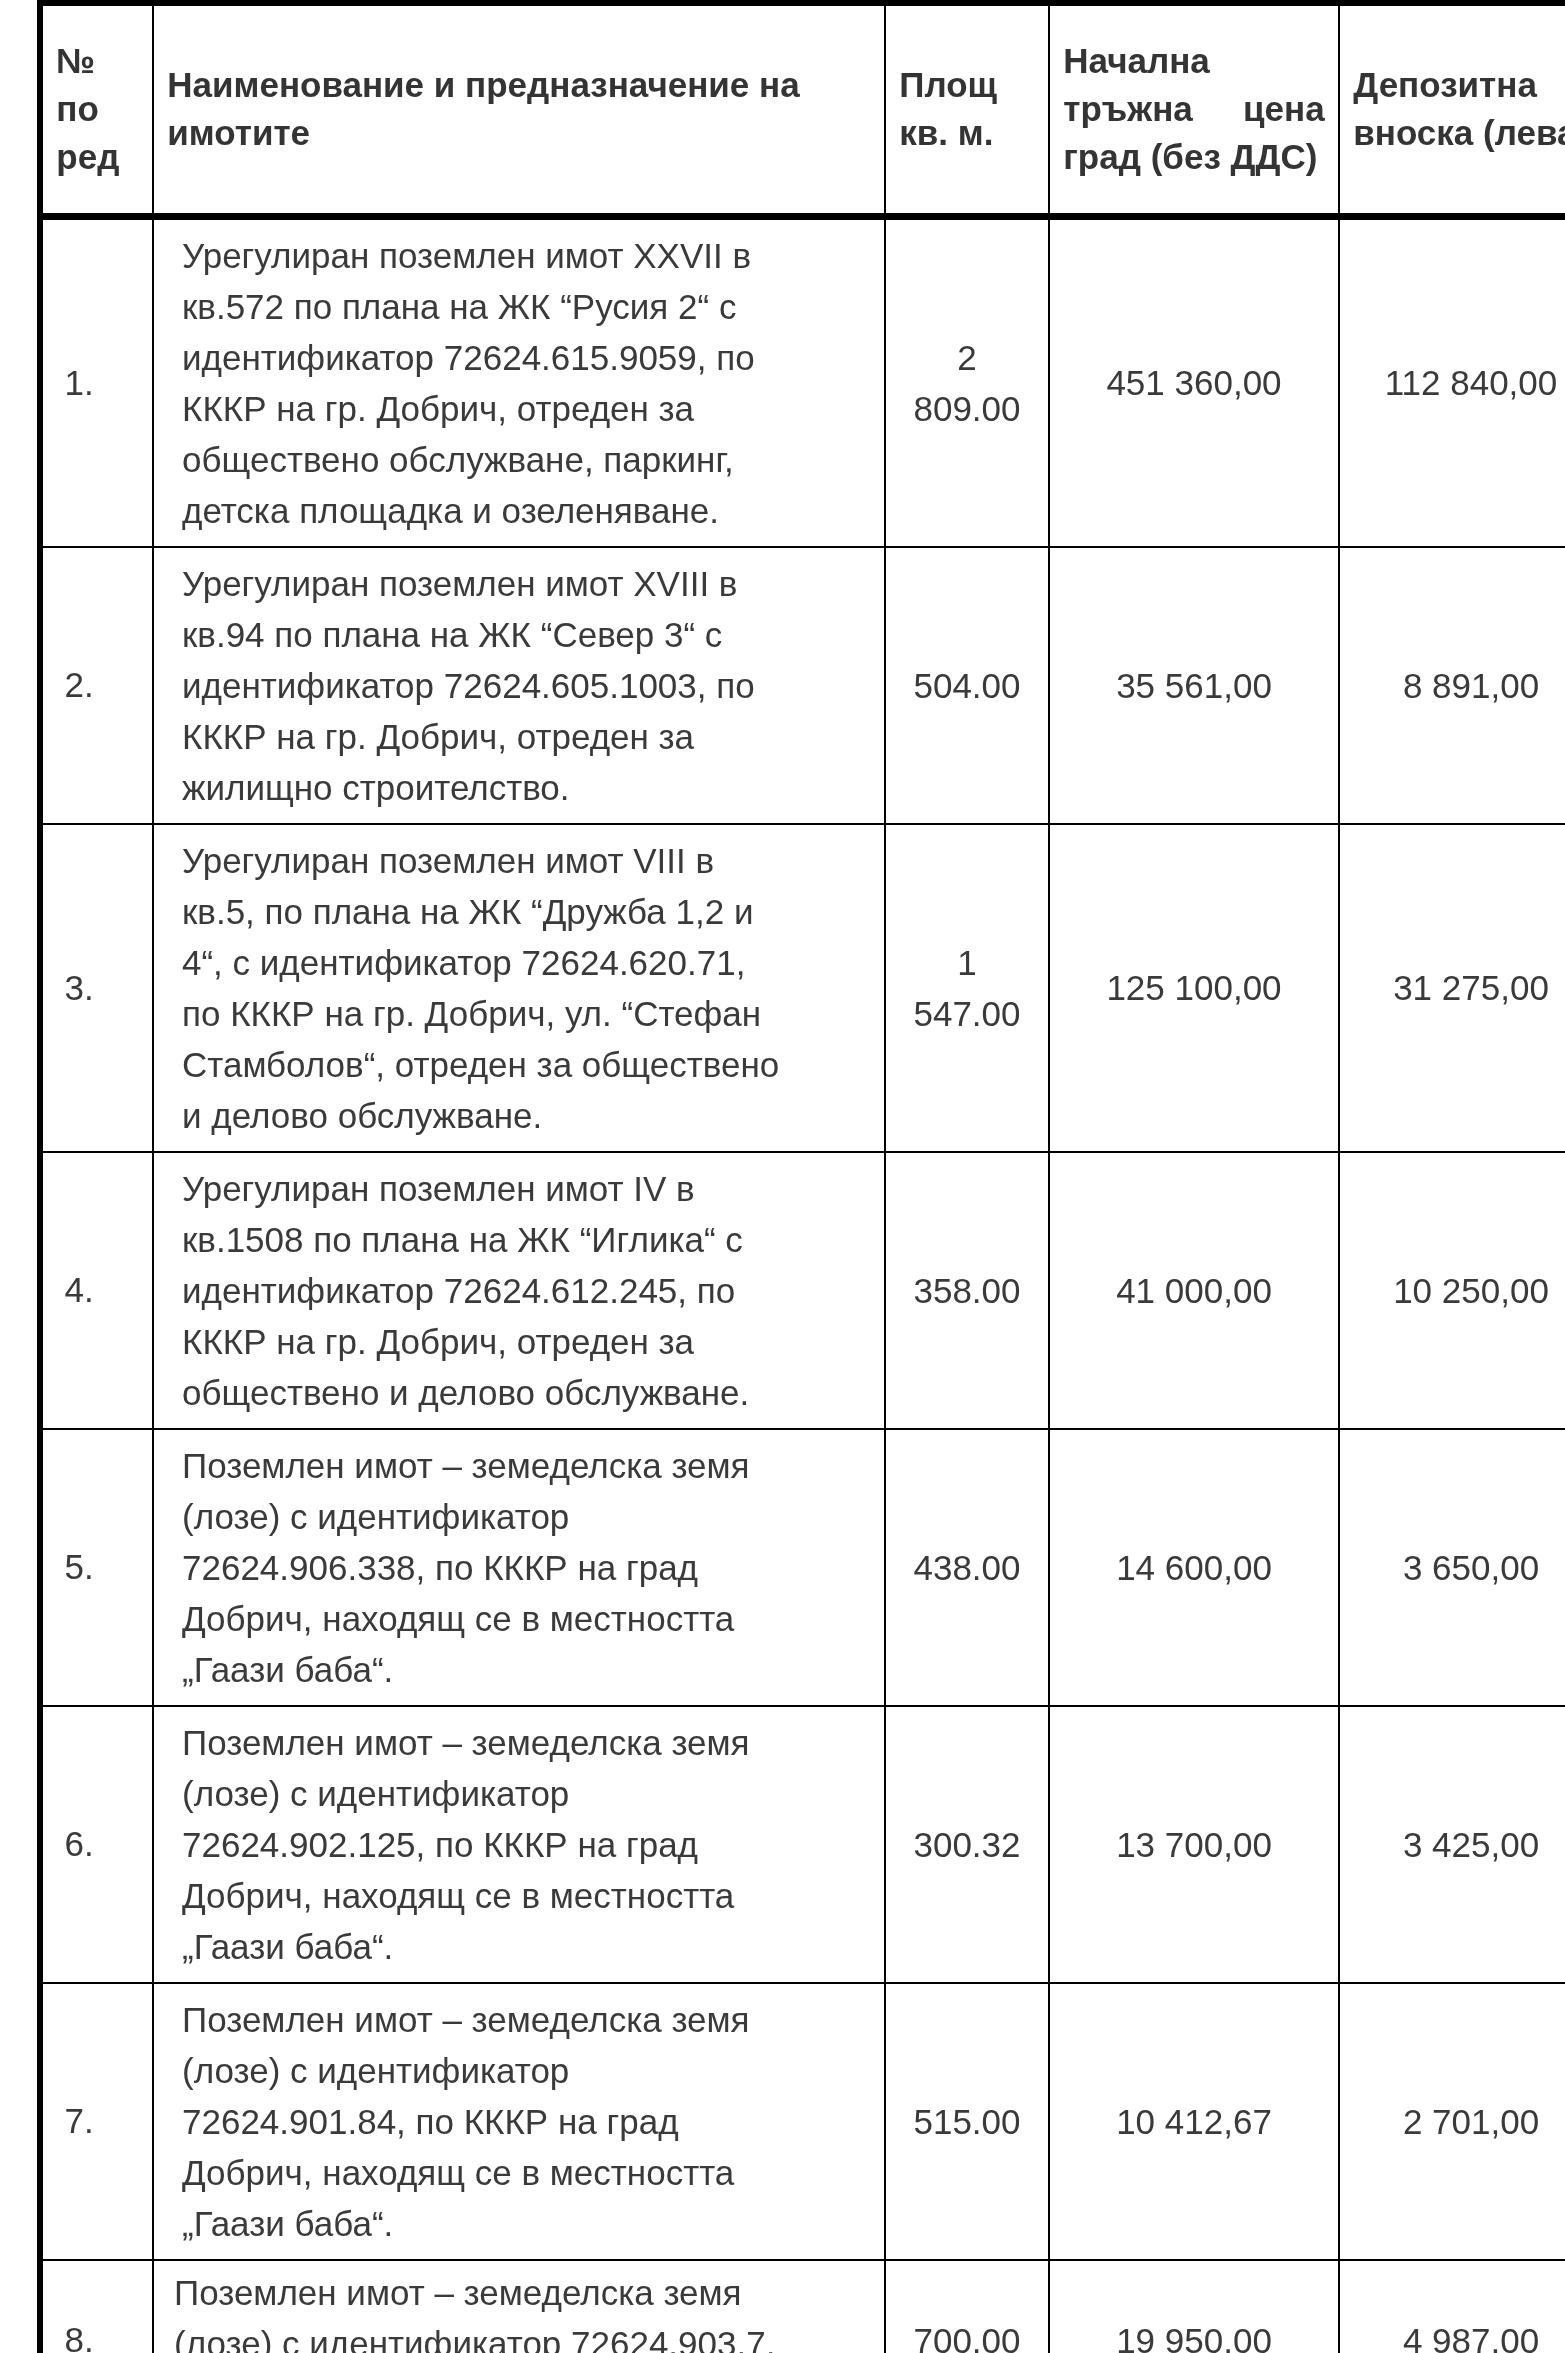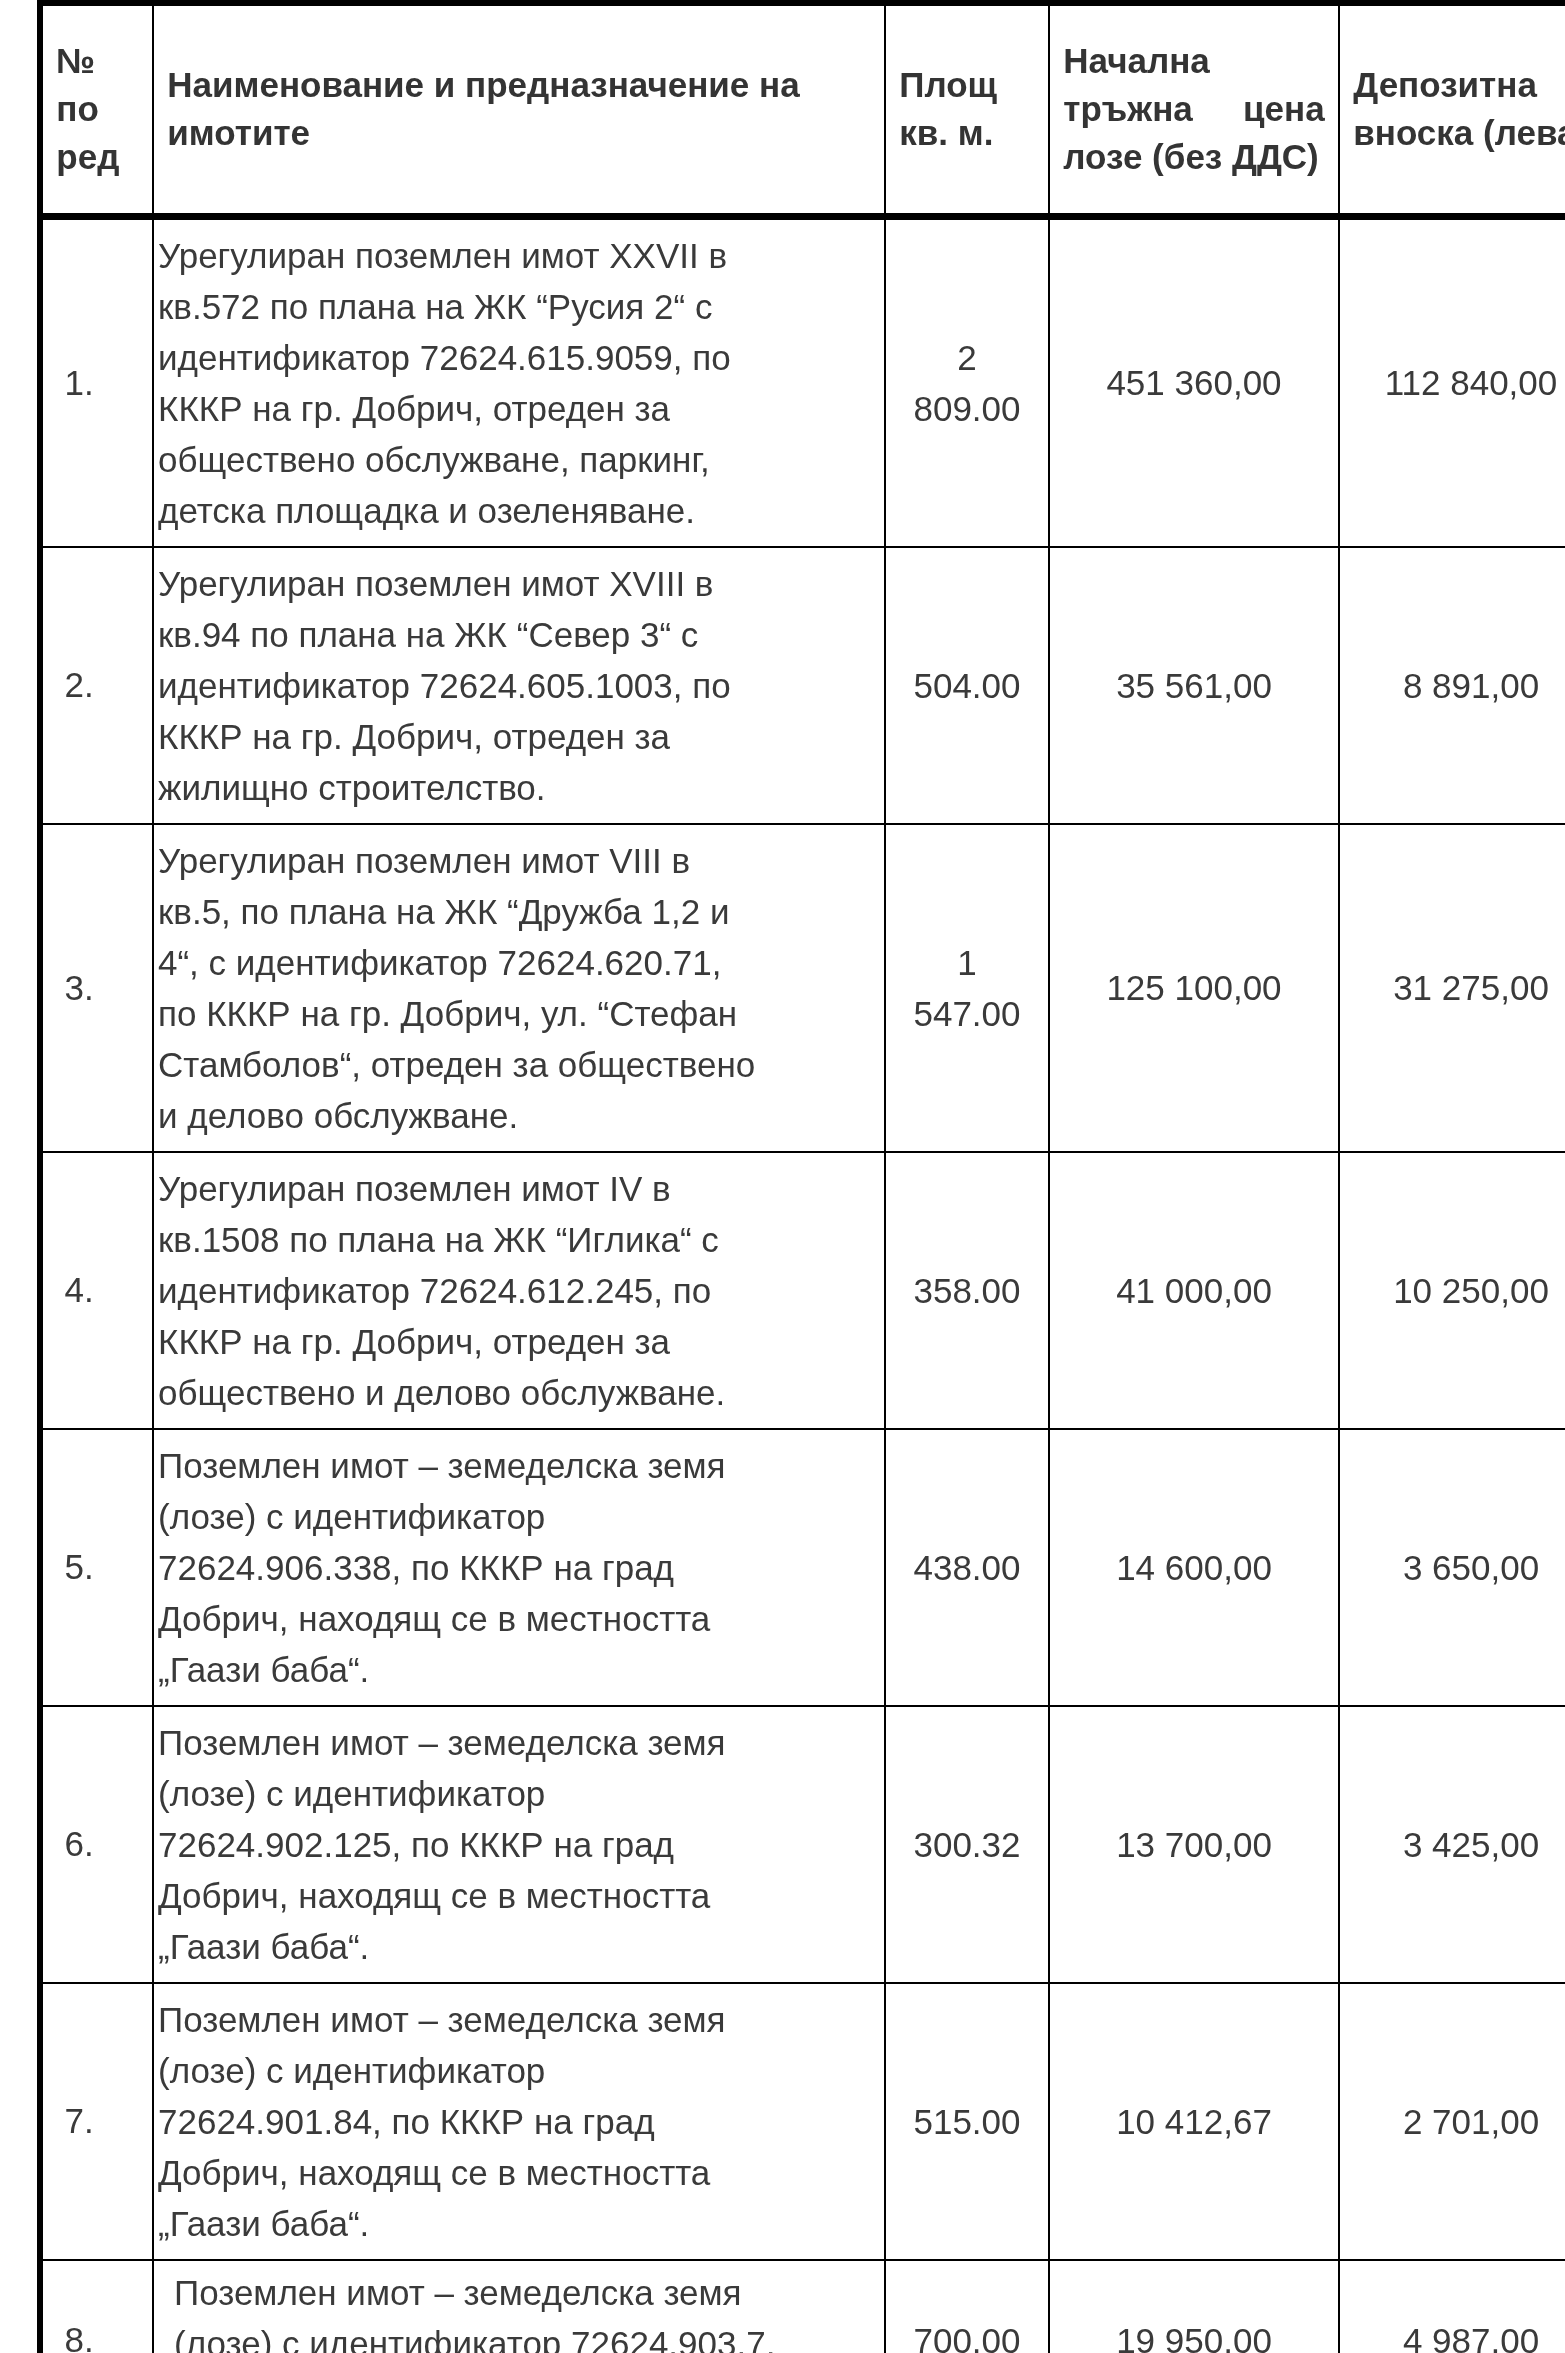--- a/index.html
+++ b/index.html
@@ -49,21 +49,21 @@
   
   .doc-table td.col-num {
     text-align: left;
     vertical-align: middle;
     padding-left: 21.5px;
     line-height: 50px;
   }
   .doc-table td.col-name {
     text-align: left;
     vertical-align: top;
-    padding: 10px 4px;
+    padding: 10px 28px;
     line-height: 51px;
   }
   .doc-table td.col-name .nametext { max-width: 603px; }
   .doc-table td.col-area,
   .doc-table td.col-price,
   .doc-table td.col-deposit {
     text-align: center;
     vertical-align: middle;
     line-height: 51px;
   }
@@ -92,21 +92,21 @@
       <col class="c-name">
       <col class="c-area">
       <col class="c-price">
       <col class="c-deposit">
     </colgroup>
     <thead>
       <tr>
           <th class="col-num">№ по ред</th>
           <th class="col-name">Наименование и предназначение на имотите</th>
           <th class="col-area">Площ кв. м.</th>
-          <th class="col-price">Начална тръжна цена лозе (без ДДС)</th>
+          <th class="col-price">Начална тръжна цена град (без ДДС)</th>
           <th class="col-deposit">Депозитна вноска (лева)</th>
         </tr>
     </thead>
     <tbody>
         <tr class="r1">
           <td class="col-num">1.</td>
           <td class="col-name">
             <div class="nametext">Урегулиран поземлен имот XXVII в кв.572 по плана на ЖК “Русия 2“ с идентификатор 72624.615.9059, по КККР на гр. Добрич, отреден за обществено обслужване, паркинг, детска площадка и озеленяване.</div>
           </td>
           <td class="col-area">2 809.00</td>

